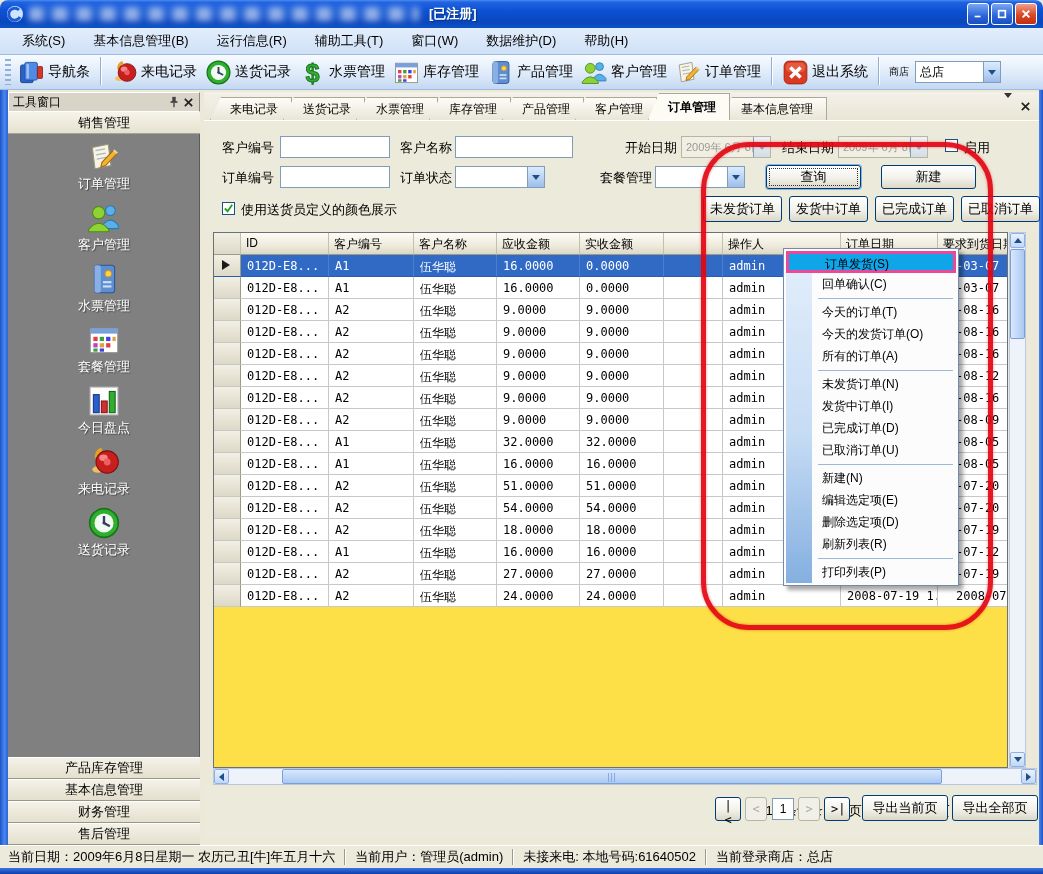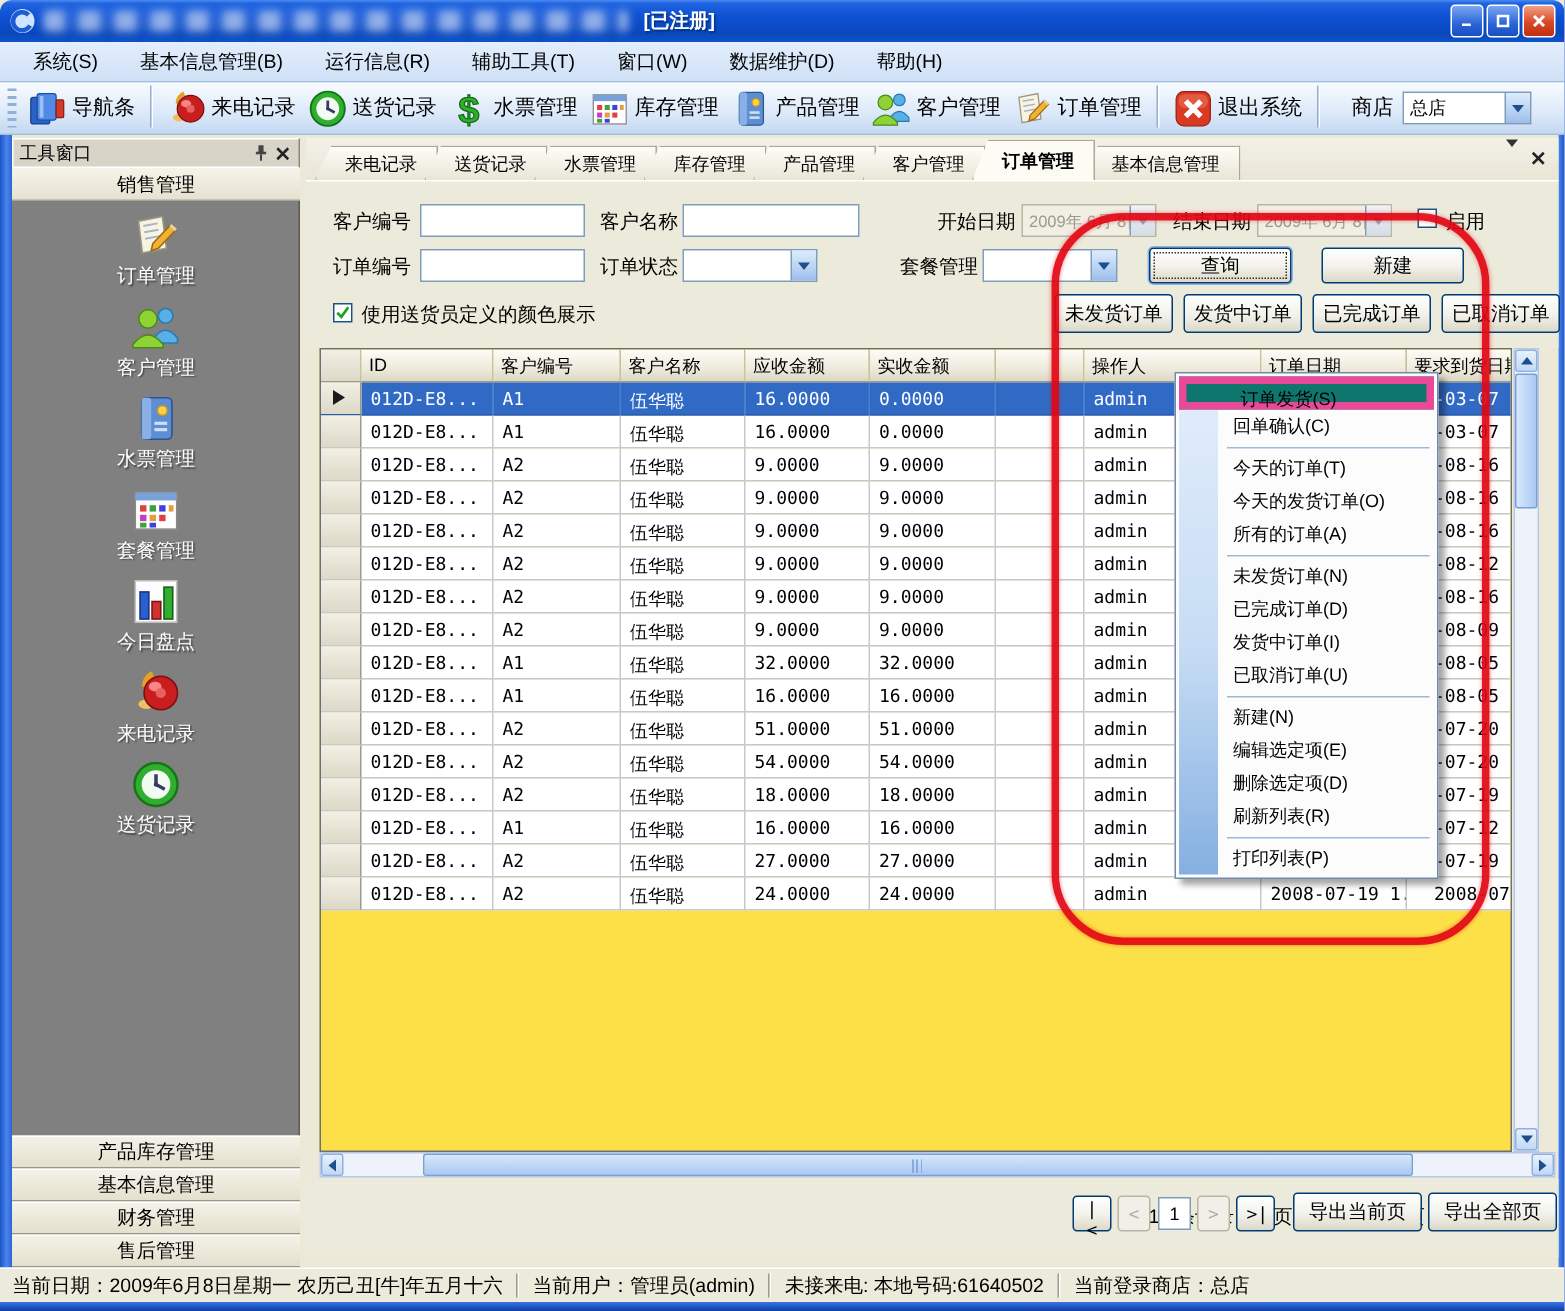--- a/index.html
+++ b/index.html
@@ -28,21 +28,21 @@
   .mi{padding:3px 14px;color:#000;cursor:default;}
 
   
   .toolbar{left:0;top:55px;width:1043px;height:35px;background:linear-gradient(180deg,#f7fbff,#dce9f9 60%,#c4d8f2);
     border-bottom:1px solid #9ebcdf;display:flex;align-items:center;padding-left:2px;font-size:14px;}
   .grip{width:6px;height:26px;margin:0 3px;background:repeating-linear-gradient(180deg,#8fb0d8 0 2px,transparent 2px 5px);}
   .tbtn{display:flex;align-items:center;gap:3px;padding:2px 4px;cursor:default;white-space:nowrap;}
   .tsep{width:1px;height:28px;background:#93aed0;margin:0 6px;box-shadow:1px 0 0 #fff;}
   .ic{display:inline-flex;align-items:center;justify-content:center;}
   .ic svg{width:100%;height:100%;}
-  .shoplbl{margin-left:16px;font-size:14px;}
+  .shoplbl{margin-left:4px;font-size:10px;}
   .combo{background:#fff;border:1px solid #7f9db9;height:22px;display:flex;align-items:center;font-size:12px;}
   .combo .ctxt{flex:1;padding:0 4px;white-space:nowrap;overflow:hidden;}
   .cbtn{width:17px;height:100%;border-left:1px solid #7f9db9;display:flex;align-items:center;justify-content:center;
     background:linear-gradient(180deg,#dcecfd,#b8d2f2 60%,#9cbcea);}
   .tri{width:0;height:0;border-left:4px solid transparent;border-right:4px solid transparent;border-top:5px solid #1c4f8c;}
   .combo.disabled{background:#f1efe3;border-color:#b8b5a6;color:#9c9a8e;}
   .combo.disabled .cbtn{background:linear-gradient(180deg,#eef2f6,#d4dde6);}
   .combo.disabled .tri{border-top-color:#97a5b4;}
 
   
@@ -125,21 +125,21 @@
     background:linear-gradient(180deg,#fff,#f2f1ea 55%,#dcd8c8);font-family:"DejaVu Sans Mono",monospace;}
   .navbtn.dis{border-color:#b9b5a4;color:#b0ad9e;background:#f1f0e8;}
   .pagein{position:absolute;left:568px;top:12px;width:22px;height:22px;border:1px solid #7f9db9;text-align:center;font-size:12px;}
 
   
   .ctxmenu{left:783px;top:248px;width:176px;background:#fcfcfc;border:1px solid #738aae;
     box-shadow:4px 4px 4px rgba(0,0,0,.35);padding:2px;z-index:40;}
   .ctxmenu:before{content:"";position:absolute;left:2px;top:2px;bottom:2px;width:26px;
     background:linear-gradient(180deg,#e3eefb 0%,#c6dcf4 55%,#84afe0 100%);}
   .cmi{position:relative;height:22px;line-height:22px;padding-left:36px;font-size:12px;white-space:nowrap;cursor:default;}
-  .cmi.hl{background:#0f766e;border:5px solid #ec4899;line-height:20px;}
+  .cmi.hl{background:#0ea5e9;border:3px solid #ec4899;line-height:20px;}
   .csep{position:relative;height:6px;}
   .csep:after{content:"";position:absolute;left:32px;right:3px;top:3px;border-top:1px solid #9db9d9;}
 
   
   .redmark{left:701px;top:142px;width:292px;height:488px;border:5px solid #e30613;border-radius:48px;
     z-index:60;pointer-events:none;opacity:.92;box-shadow:0 0 3px rgba(227,6,19,.5), inset 0 0 3px rgba(227,6,19,.5);}
 
   
   .statusbar{left:0;top:845px;width:1043px;height:23px;background:#eceadb;border-top:1px solid #fff;
     display:flex;padding:0 8px;font-size:13px;white-space:nowrap;}
@@ -745,22 +745,22 @@
   <div class="abs ctxmenu">
     <div style="position:relative;">
         <div class="cmi hl">订单发货(S)</div>
         <div class="cmi">回单确认(C)</div>
         <div class="csep"></div>
         <div class="cmi">今天的订单(T)</div>
         <div class="cmi">今天的发货订单(O)</div>
         <div class="cmi">所有的订单(A)</div>
         <div class="csep"></div>
         <div class="cmi">未发货订单(N)</div>
+        <div class="cmi">发货中订单(I)</div>
         <div class="cmi">已完成订单(D)</div>
-        <div class="cmi">发货中订单(I)</div>
         <div class="cmi">已取消订单(U)</div>
         <div class="csep"></div>
         <div class="cmi">新建(N)</div>
         <div class="cmi">编辑选定项(E)</div>
         <div class="cmi">删除选定项(D)</div>
         <div class="cmi">刷新列表(R)</div>
         <div class="csep"></div>
         <div class="cmi">打印列表(P)</div>
       </div>
   </div>

